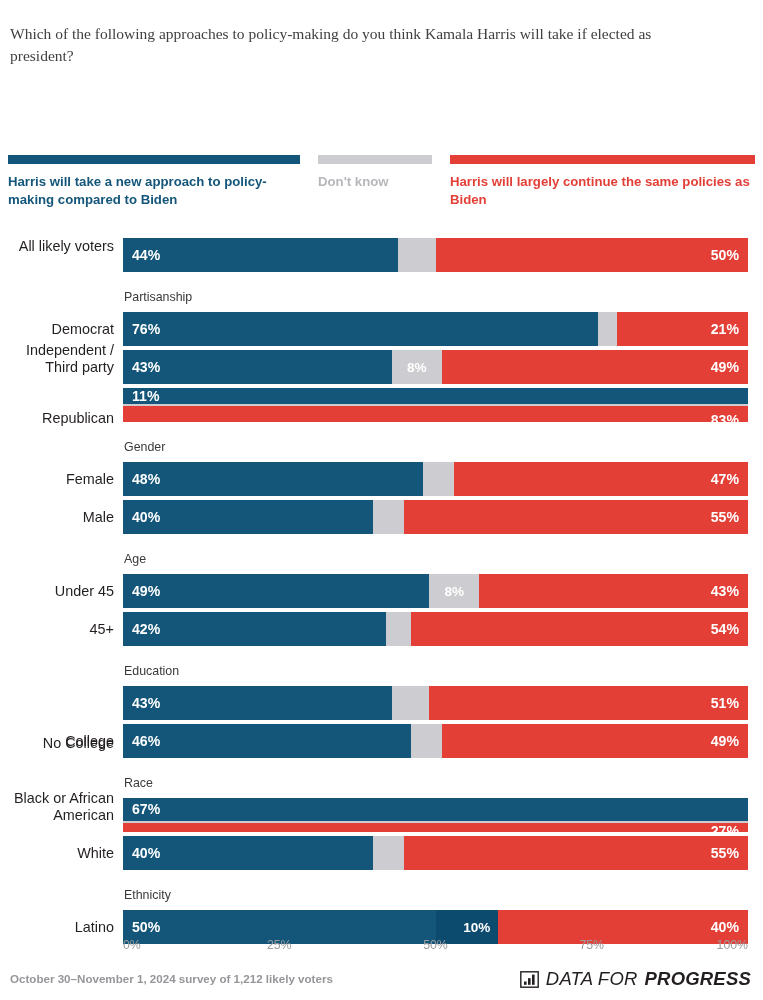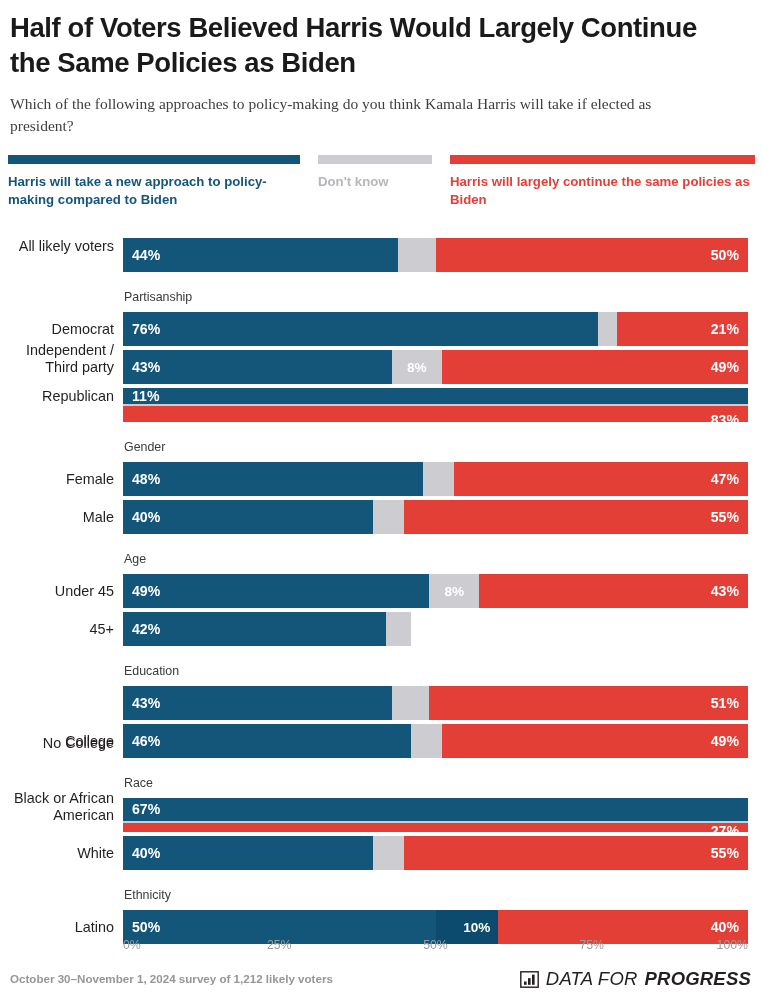--- a/index.html
+++ b/index.html
@@ -178,21 +178,20 @@
     color: #231f20;
     font-style: italic;
   }
   #brand-data-for { font-weight: normal; }
   #brand-progress { font-weight: bold; }
 </style>
 </head>
 <body>
 
 <div id="header">
-  <h1 id="chart-title">Half of Voters Believed Harris Would Largely Continue the Same Policies as Biden</h1>
   <p id="chart-subtitle">Which of the following approaches to policy-making do you think Kamala Harris will take if elected as president?</p>
 </div>
 
 <div id="legend">
   <div class="legend-item" id="legend-item-dont-know">
     <span class="legend-swatch" style="background: rgb(205, 205, 209);"></span>
     <span class="legend-label">Don't know</span>
   </div>
   <div class="legend-item" id="legend-item-new-approach">
     <span class="legend-swatch" style="background: rgb(20, 86, 122);"></span>
@@ -238,21 +237,21 @@
         </div>
         <div class="seg seg-gray" style="flex: 0 0 8%; background: rgb(205, 205, 209);">
           <span class="seg-value">8%</span>
         </div>
         <div class="seg seg-red" style="flex: 0 0 49%; background: rgb(227, 63, 55);">
           <span class="seg-value">49%</span>
         </div>
       </div>
     </div>
     <div class="bar-row" style="top: 150px; height: 34px;">
-      <div class="row-label" style="top: 0;">Republican</div>
+      <div class="row-label" style="top: 22px;">Republican</div>
       <div class="bar-track" style="height: 34px; flex-direction: column;">
         <div class="seg seg-blue" style="flex: 0 0 11%; background: rgb(20, 86, 122);">
           <span class="seg-value">11%</span>
         </div>
         <div class="seg seg-gray" style="flex: 0 0 6%; background: rgb(205, 205, 209);"></div>
         <div class="seg seg-red" style="flex: 0 0 83%; background: rgb(227, 63, 55);">
           <span class="seg-value">83%</span>
         </div>
       </div>
     </div>
@@ -296,20 +295,23 @@
         </div>
       </div>
     </div>
     <div class="bar-row" style="top: 374px; height: 34px;">
       <div class="row-label" style="top: 9px;">45+</div>
       <div class="bar-track" style="height: 34px;">
         <div class="seg seg-blue" style="flex: 0 0 42%; background: rgb(20, 86, 122);">
           <span class="seg-value">42%</span>
         </div>
         <div class="seg seg-gray" style="flex: 0 0 4%; background: rgb(205, 205, 209);"></div>
+        <div class="seg seg-red" style="flex: 0 0 54%; background: rgb(227, 63, 55);">
+          <span class="seg-value">54%</span>
+        </div>
       </div>
     </div>
     <div class="group-header" style="top: 426px;">Education</div>
     <div class="bar-row" style="top: 448px; height: 34px;">
       <div class="row-label" style="top: 9px; margin-top: 40px;">No College</div>
       <div class="bar-track" style="height: 34px;">
         <div class="seg seg-blue" style="flex: 0 0 43%; background: rgb(20, 86, 122);">
           <span class="seg-value">43%</span>
         </div>
         <div class="seg seg-gray" style="flex: 0 0 6%; background: rgb(205, 205, 209);"></div>

